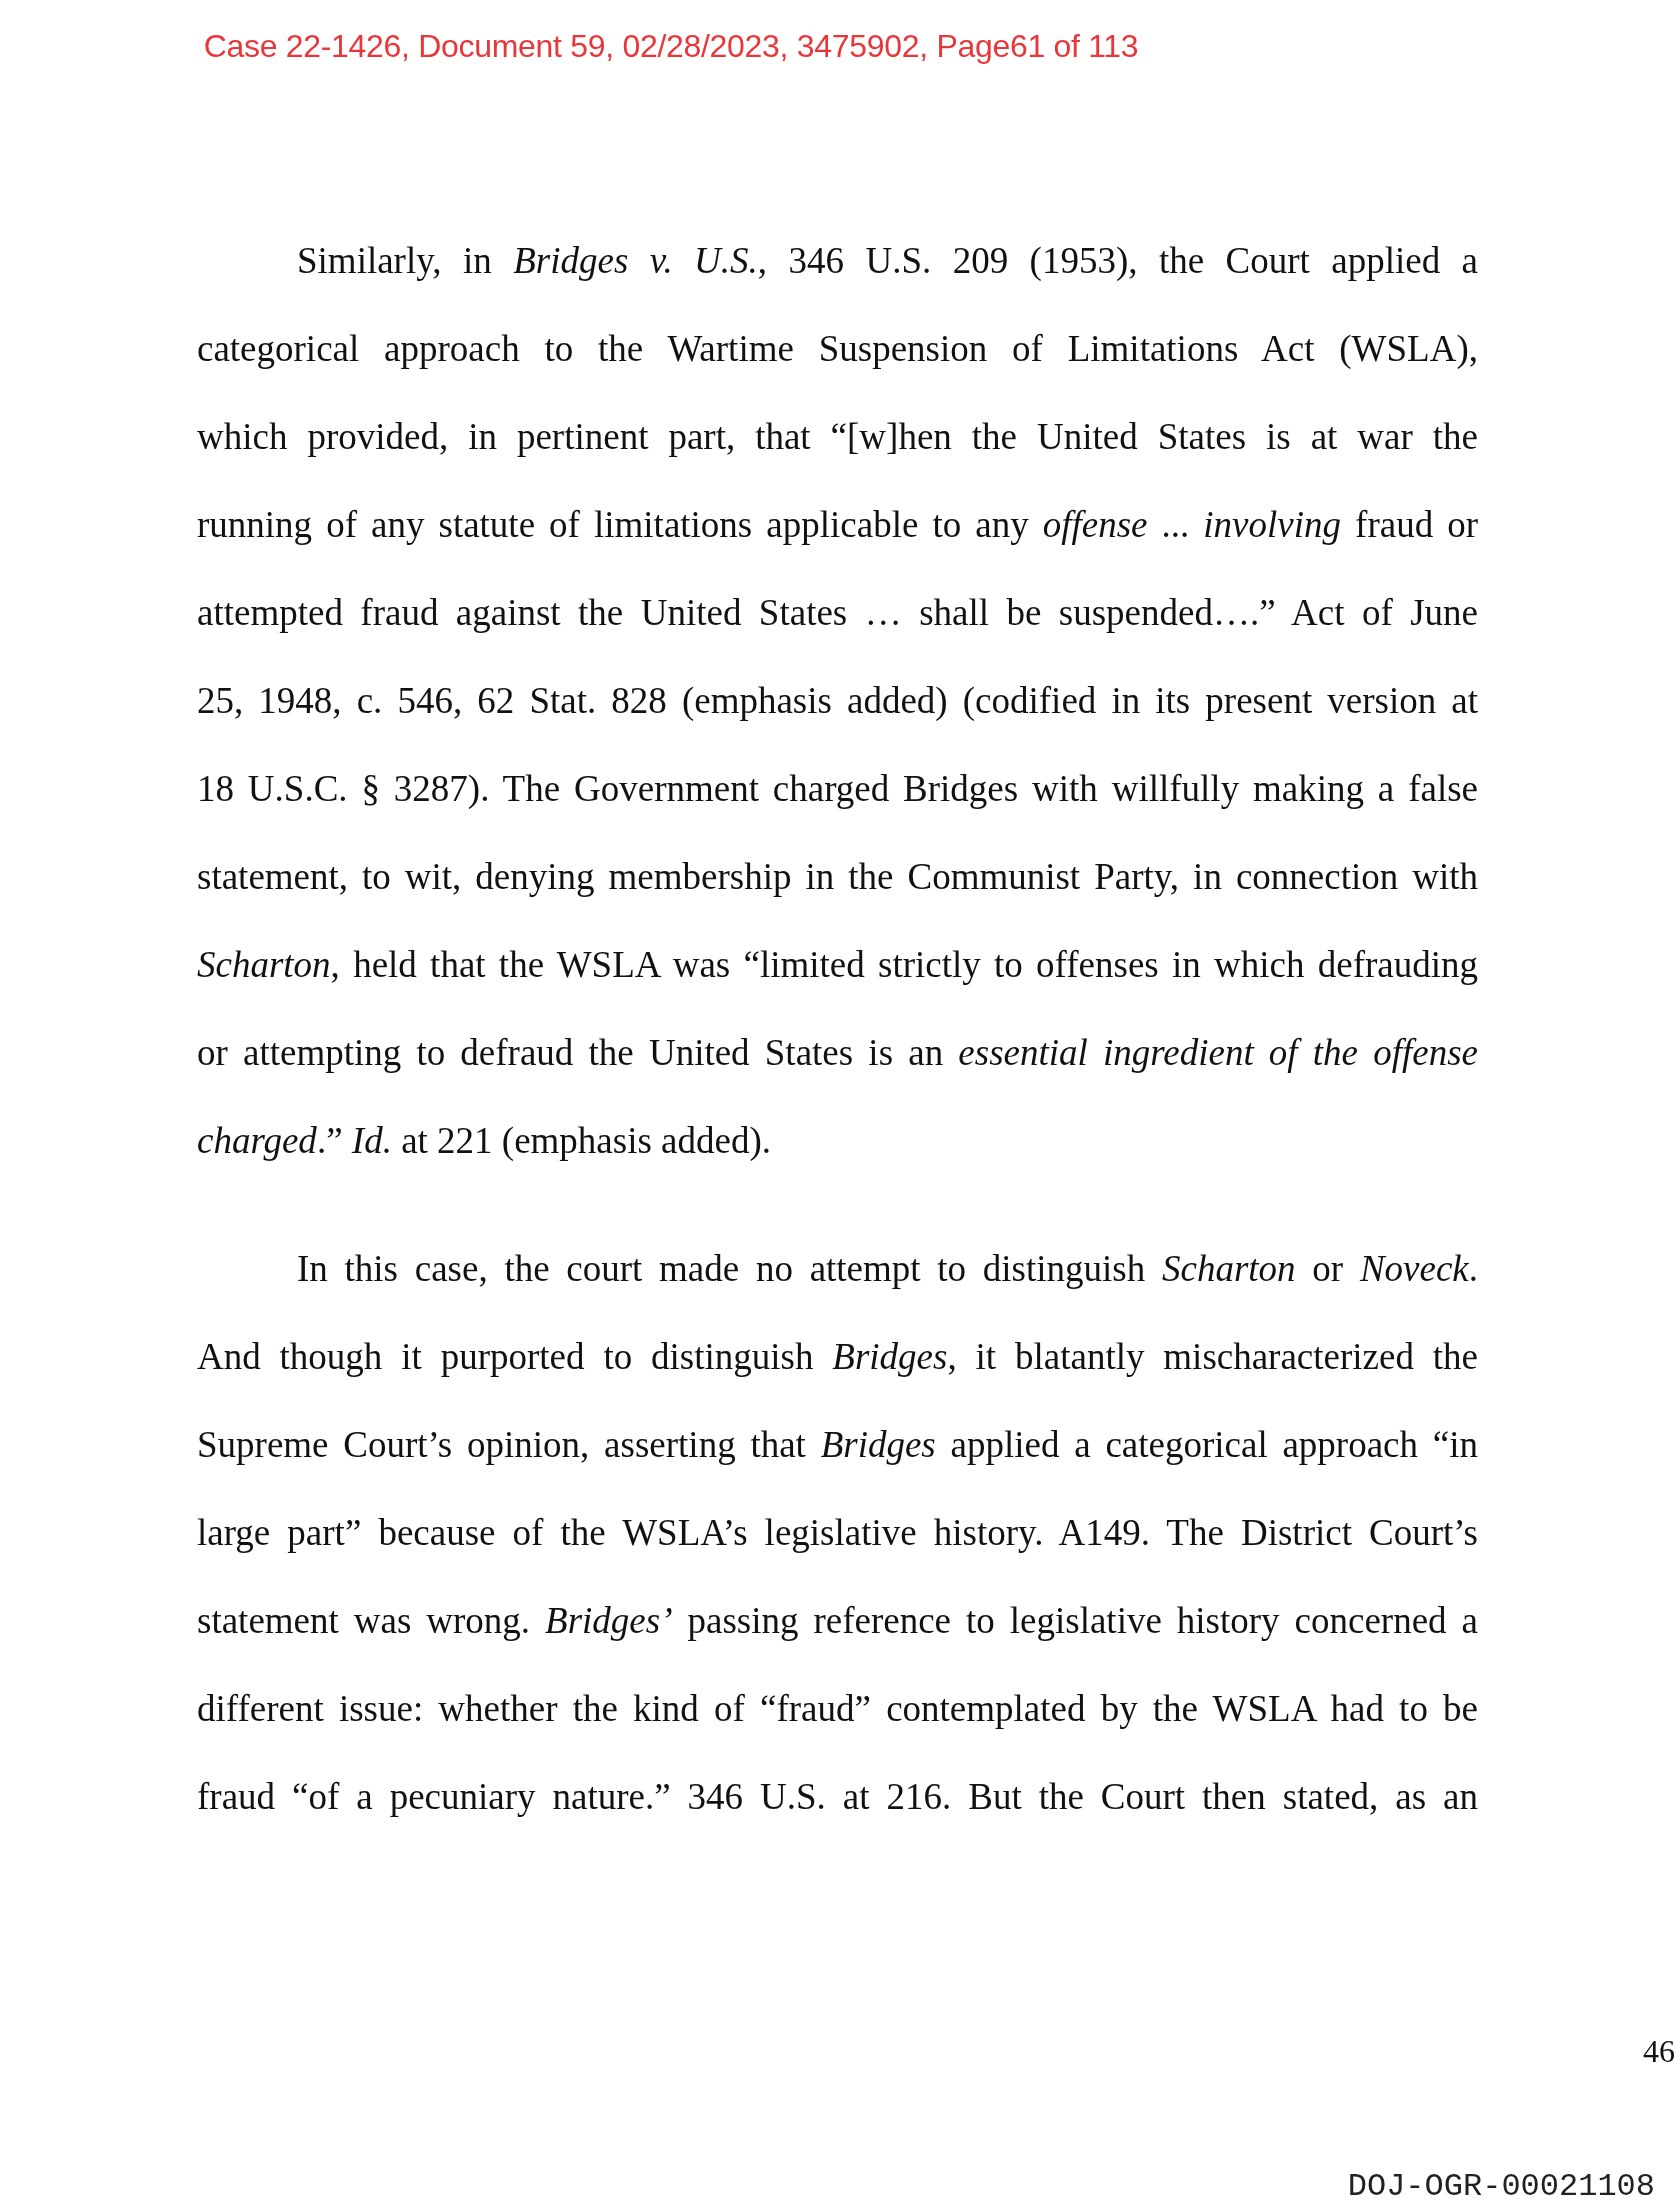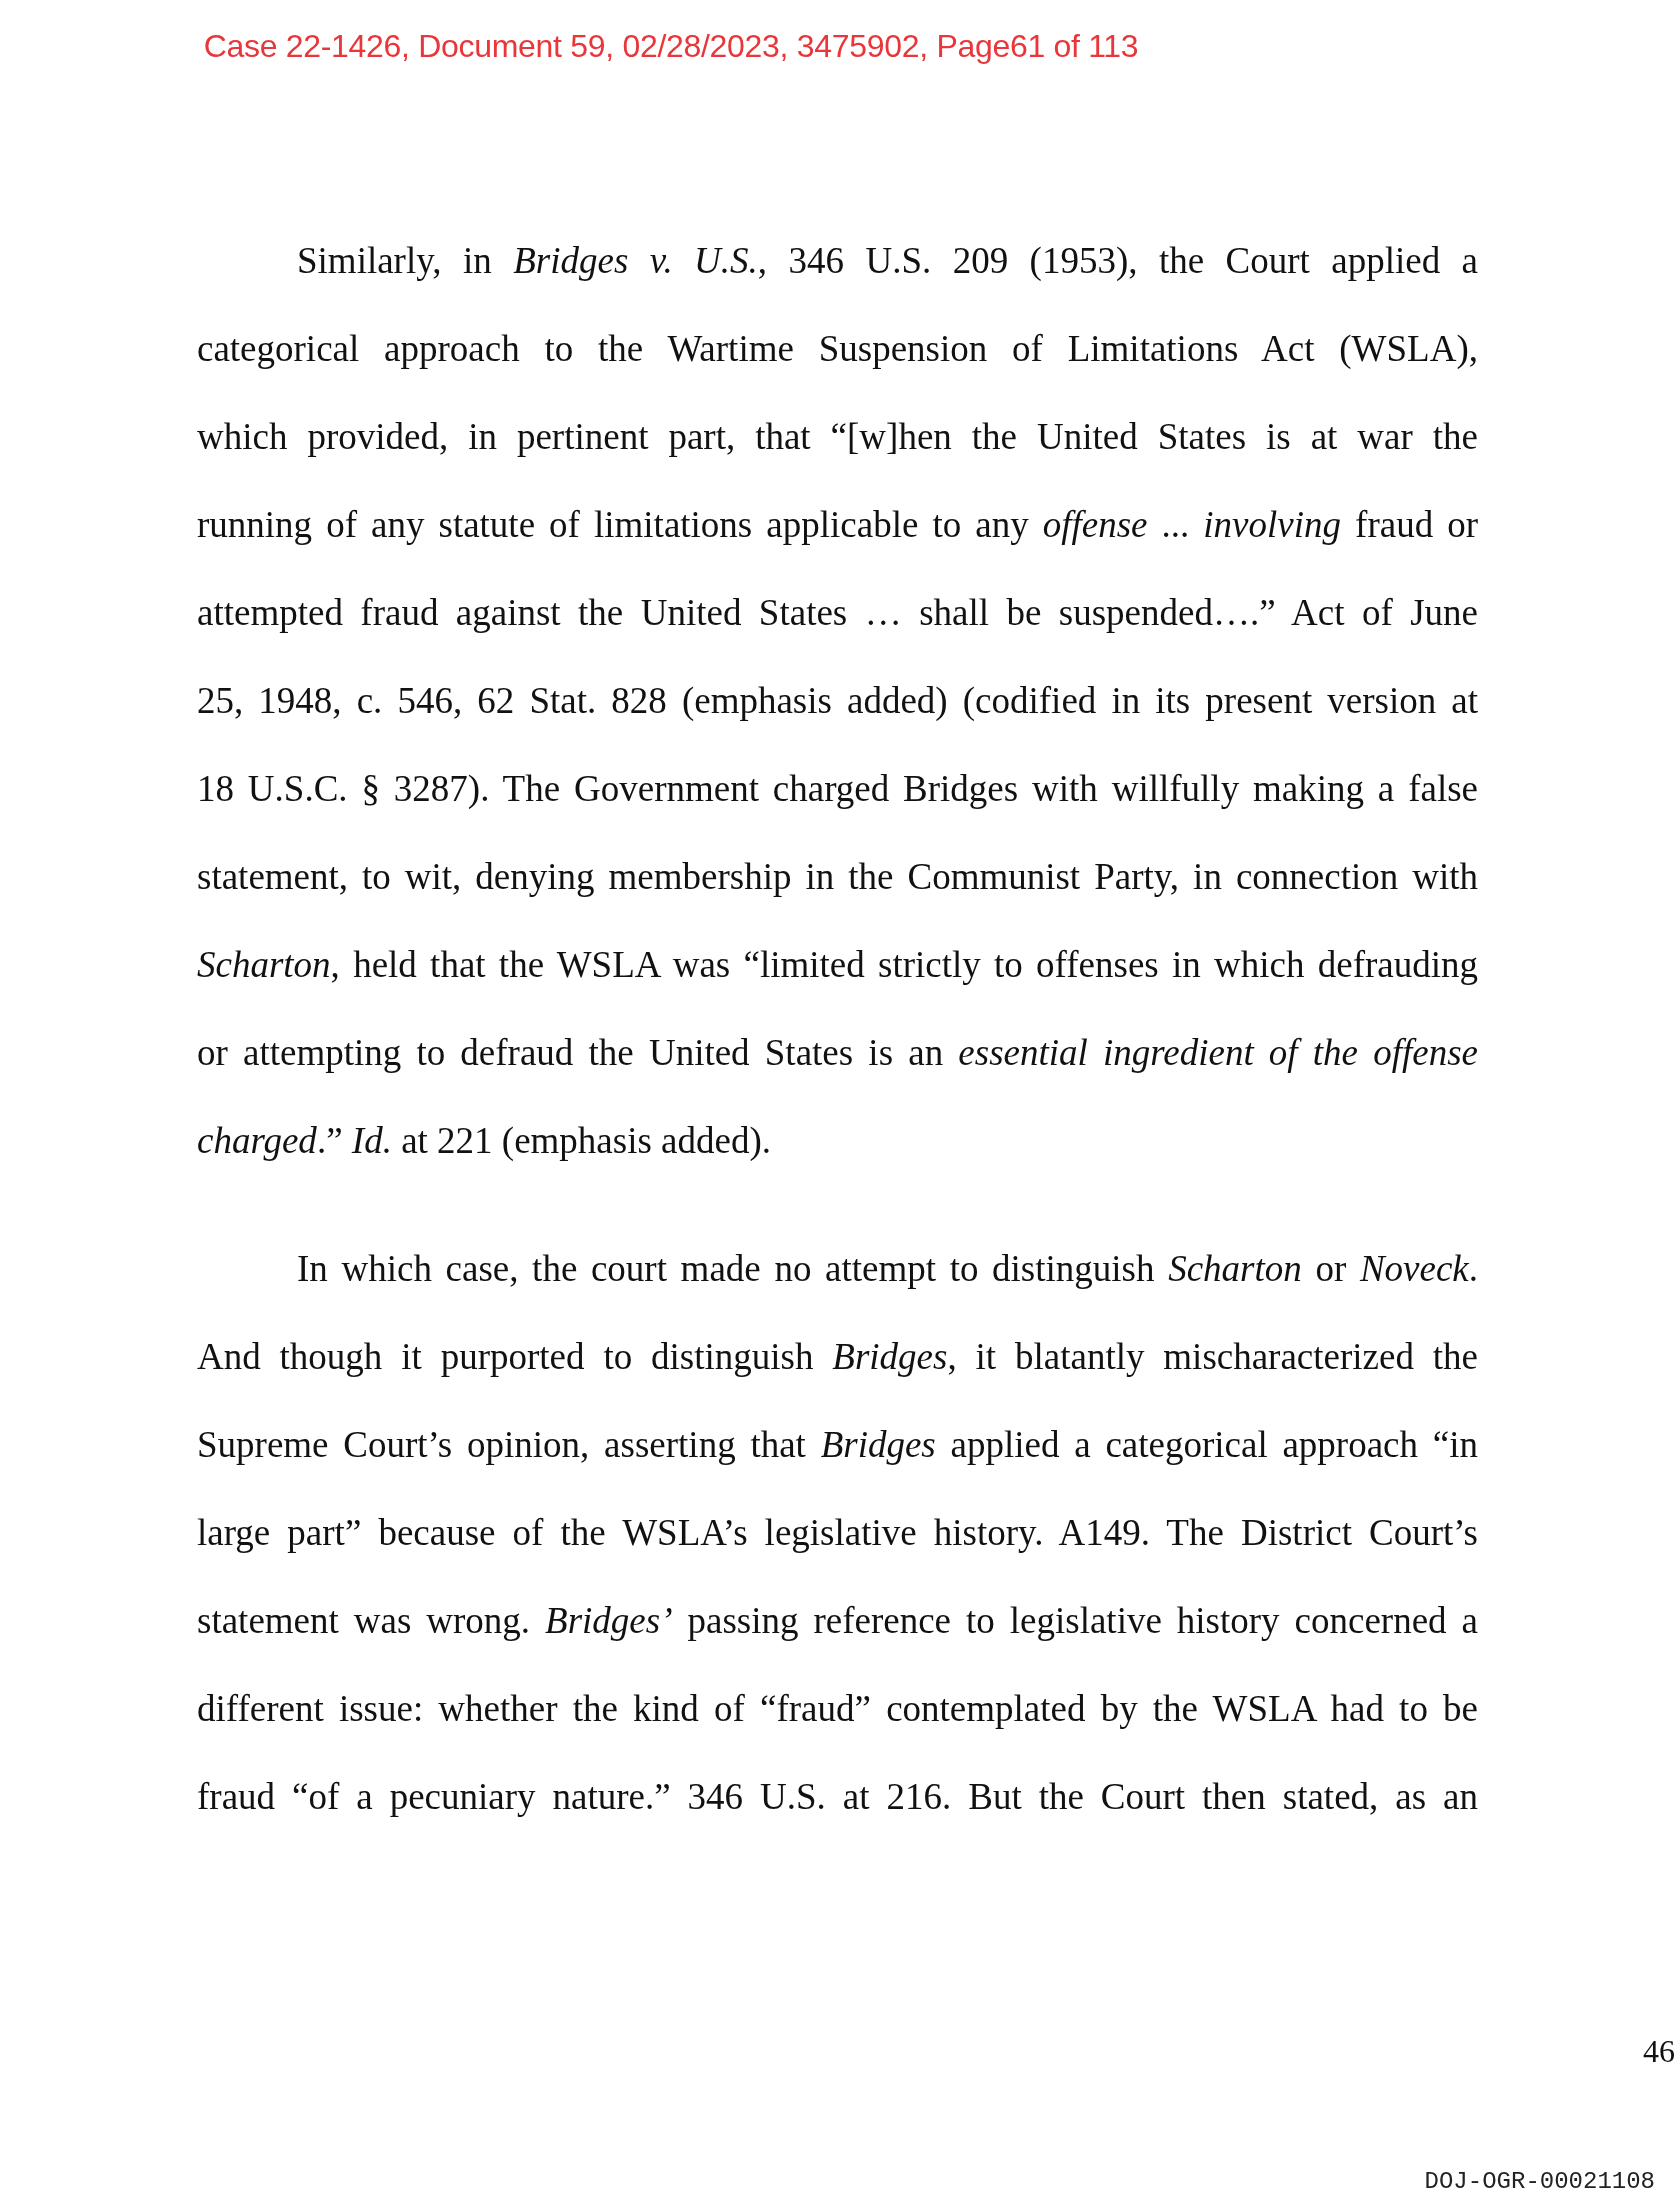--- a/index.html
+++ b/index.html
@@ -19,41 +19,41 @@
   }
   .line.last { text-align-last: left; }
   .line.indent { padding-left: 100px; margin-top: 40px; }
   .line i { font-style: italic; }
   .page-number {
     position: absolute; top: 2033px; left: 0; width: 1675px; text-align: right;
     font-family: "Liberation Serif", serif; font-size: 32px; color: #111;
   }
   .bates {
     position: absolute; top: 2168px; right: 20px;
-    font-family: "Liberation Mono", monospace; font-size: 24px; color: #222;
+    font-family: "Liberation Mono", monospace; font-size: 32px; color: #222;
   }
 </style>
 </head>
 <body>
 
 <div class="header">Case 22-1426, Document 59, 02/28/2023, 3475902, Page61 of 113</div>
 
 <div class="body-text" id="body-text">
     <div class="line indent"><span>Similarly, in </span><i>Bridges v. U.S.</i><span>, 346 U.S. 209 (1953), the Court applied a</span></div>
     <div class="line"><span>categorical approach to the Wartime Suspension of Limitations Act (WSLA),</span></div>
     <div class="line"><span>which provided, in pertinent part, that “[w]hen the United States is at war the</span></div>
     <div class="line"><span>running of any statute of limitations applicable to any </span><i>offense</i><span> ... </span><i>involving</i><span> fraud or</span></div>
     <div class="line"><span>attempted fraud against the United States … shall be suspended….”  Act of June</span></div>
     <div class="line"><span>25, 1948, c. 546, 62 Stat. 828 (emphasis added) (codified in its present version at</span></div>
     <div class="line"><span>18 U.S.C. § 3287).  The Government charged Bridges with willfully making a false</span></div>
     <div class="line"><span>statement, to wit, denying membership in the Communist Party, in connection with</span></div>
     <div class="line"><i>Scharton</i><span>, held that the WSLA was “limited strictly to offenses in which defrauding</span></div>
     <div class="line"><span>or attempting to defraud the United States is an </span><i>essential ingredient of the offense</i></div>
     <div class="line last"><i>charged</i><span>.”  </span><i>Id.</i><span> at 221 (emphasis added).</span></div>
-    <div class="line indent"><span>In which case, the court made no attempt to distinguish </span><i>Scharton</i><span> or </span><i>Noveck</i><span>.</span></div>
+    <div class="line indent"><span>In this case, the court made no attempt to distinguish </span><i>Scharton</i><span> or </span><i>Noveck</i><span>.</span></div>
     <div class="line"><span>And though it purported to distinguish </span><i>Bridges</i><span>, it blatantly mischaracterized the</span></div>
     <div class="line"><span>Supreme Court’s opinion, asserting that </span><i>Bridges</i><span> applied a categorical approach “in</span></div>
     <div class="line"><span>large part” because of the WSLA’s legislative history. A149.  The District Court’s</span></div>
     <div class="line"><span>statement was wrong.  </span><i>Bridges’</i><span> passing reference to legislative history concerned a</span></div>
     <div class="line"><span>different issue: whether the kind of “fraud” contemplated by the WSLA had to be</span></div>
     <div class="line"><span>fraud “of a pecuniary nature.”  346 U.S. at 216.  But the Court then stated, as an</span></div>
   </div>
 
 <div class="page-number">46</div>
 

